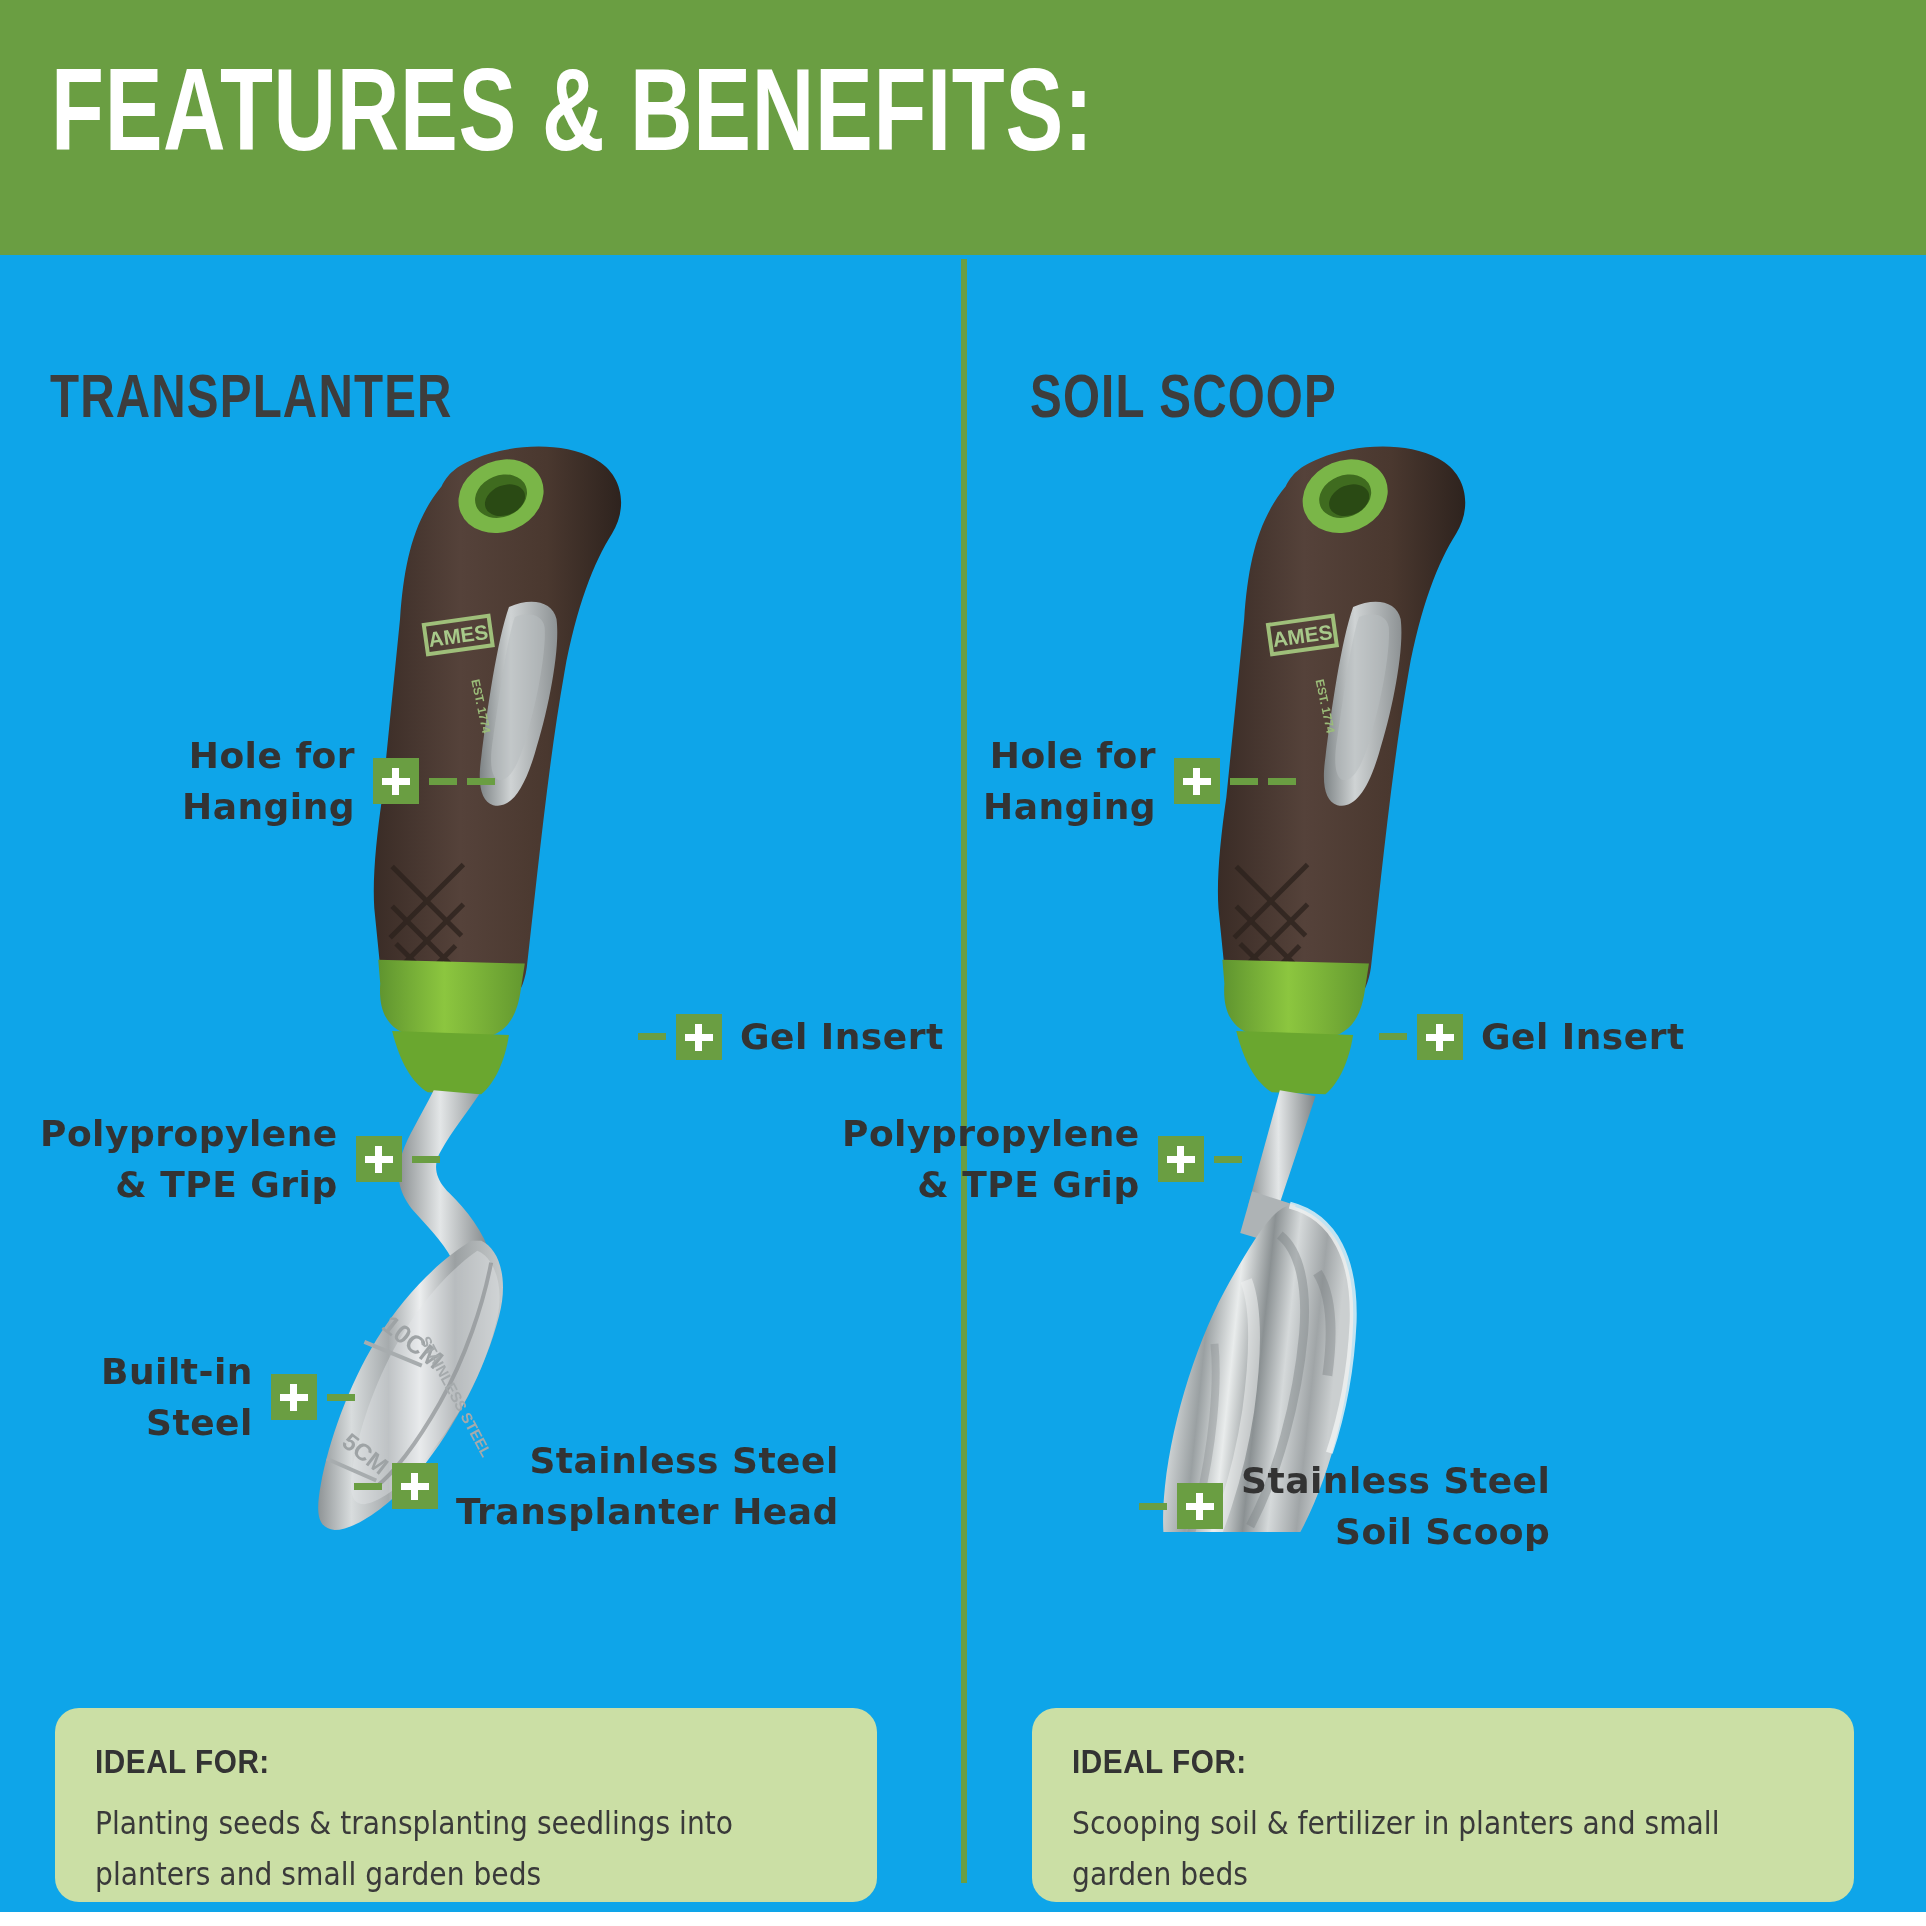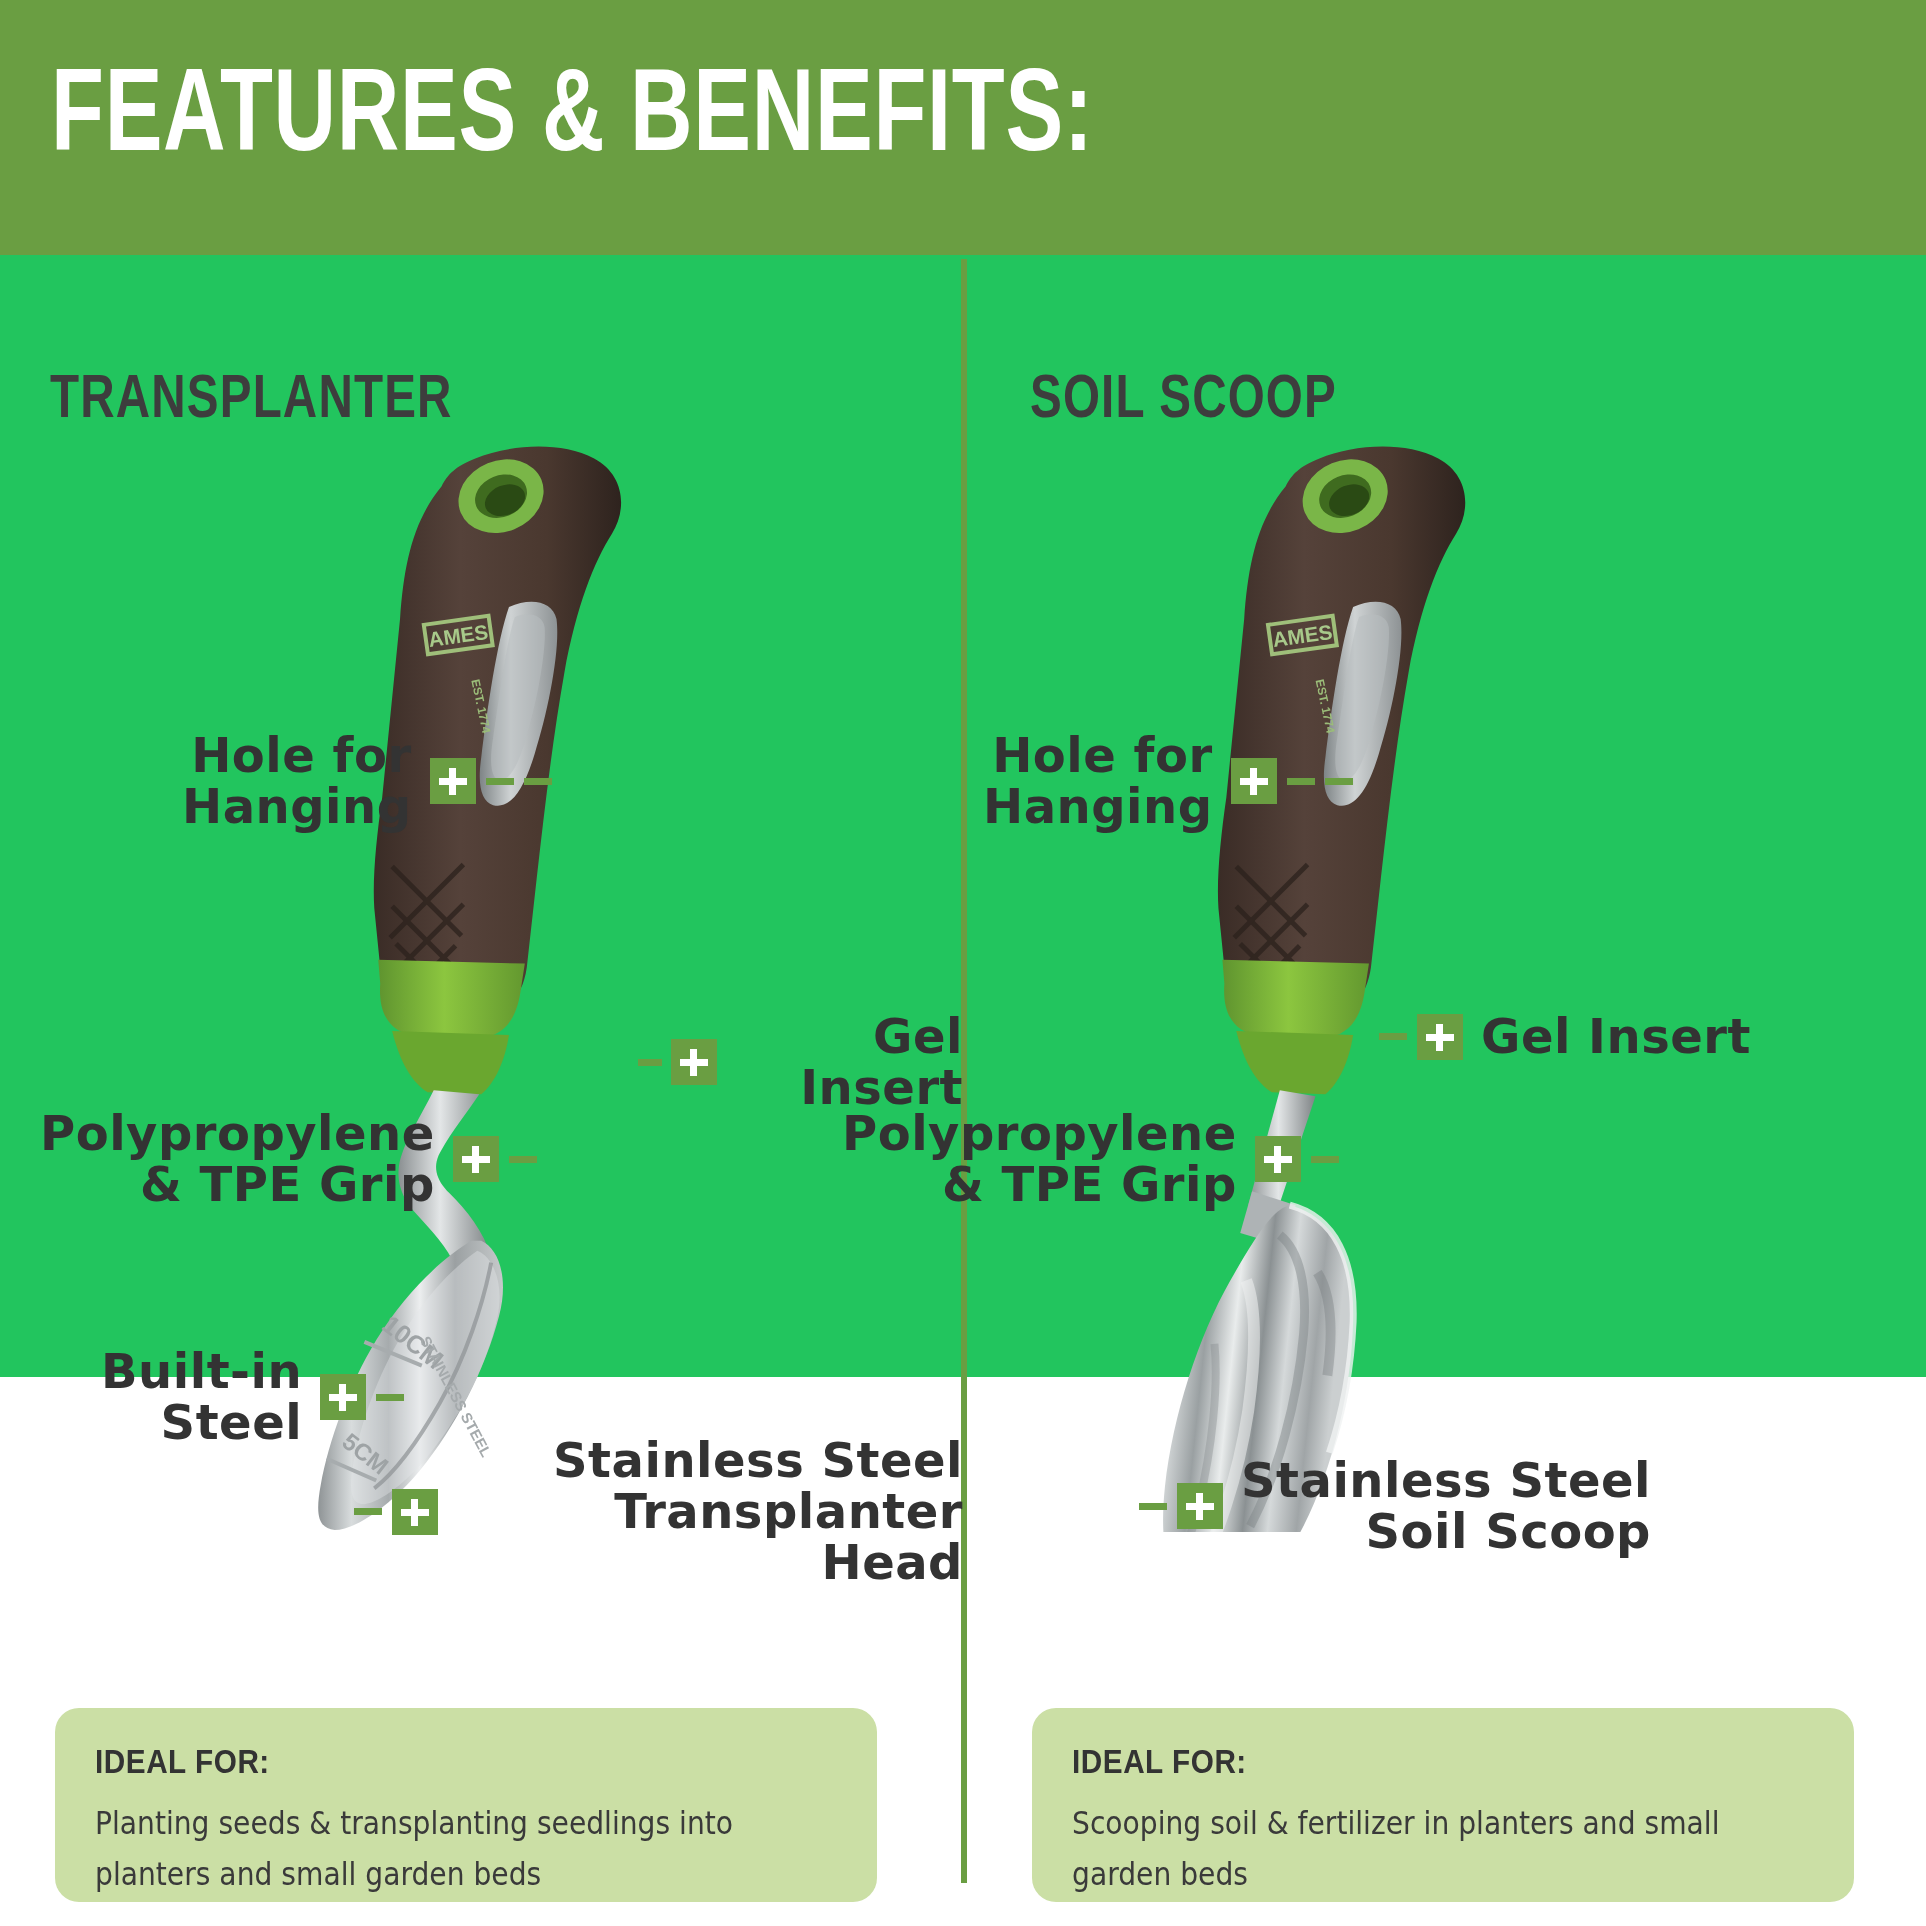--- a/index.html
+++ b/index.html
@@ -2,21 +2,21 @@
 <html><head>
 <meta charset="utf-8">
 <style>
   * { box-sizing: border-box; margin: 0; padding: 0; }
   html, body {
     width: 1927px; height: 1927px;
     background: #ffffff;
     font-family: "DejaVu Sans", sans-serif;
     overflow: hidden;
   }
-  .page { position: relative; width: 1927px; height: 1377px; background: #22c55e; }
+  .page { position: relative; width: 1927px; height: 1912px; background: #0ea5e9; }
 
   
   .banner {
     position: absolute; left: 0; top: 0; width: 1927px; height: 255px;
     background: #6a9e42;
   }
   .banner-title {
     position: absolute; left: 51px; top: 51px;
     font-family: "Liberation Sans", sans-serif;
     font-weight: 700;
@@ -53,21 +53,21 @@
 
   
   .stage { position: absolute; left: 0; top: 0; width: 963px; height: 1406px; }
   .tool { position: absolute; }
 
   
   .callout { position: absolute; display: flex; align-items: center; }
   .callout .label {
     font-family: "DejaVu Sans", sans-serif;
     font-weight: 700;
-    font-size: 48px;
+    font-size: 36px;
     line-height: 51px;
     color: #333333;
     letter-spacing: 0.5px;
     white-space: pre-line;
   }
   .label.right-al { text-align: right; }
   .label.left-al  { text-align: right; }
   .plus-badge {
     width: 46px; height: 46px; min-width: 46px;
     background: #6a9e42; position: relative;

